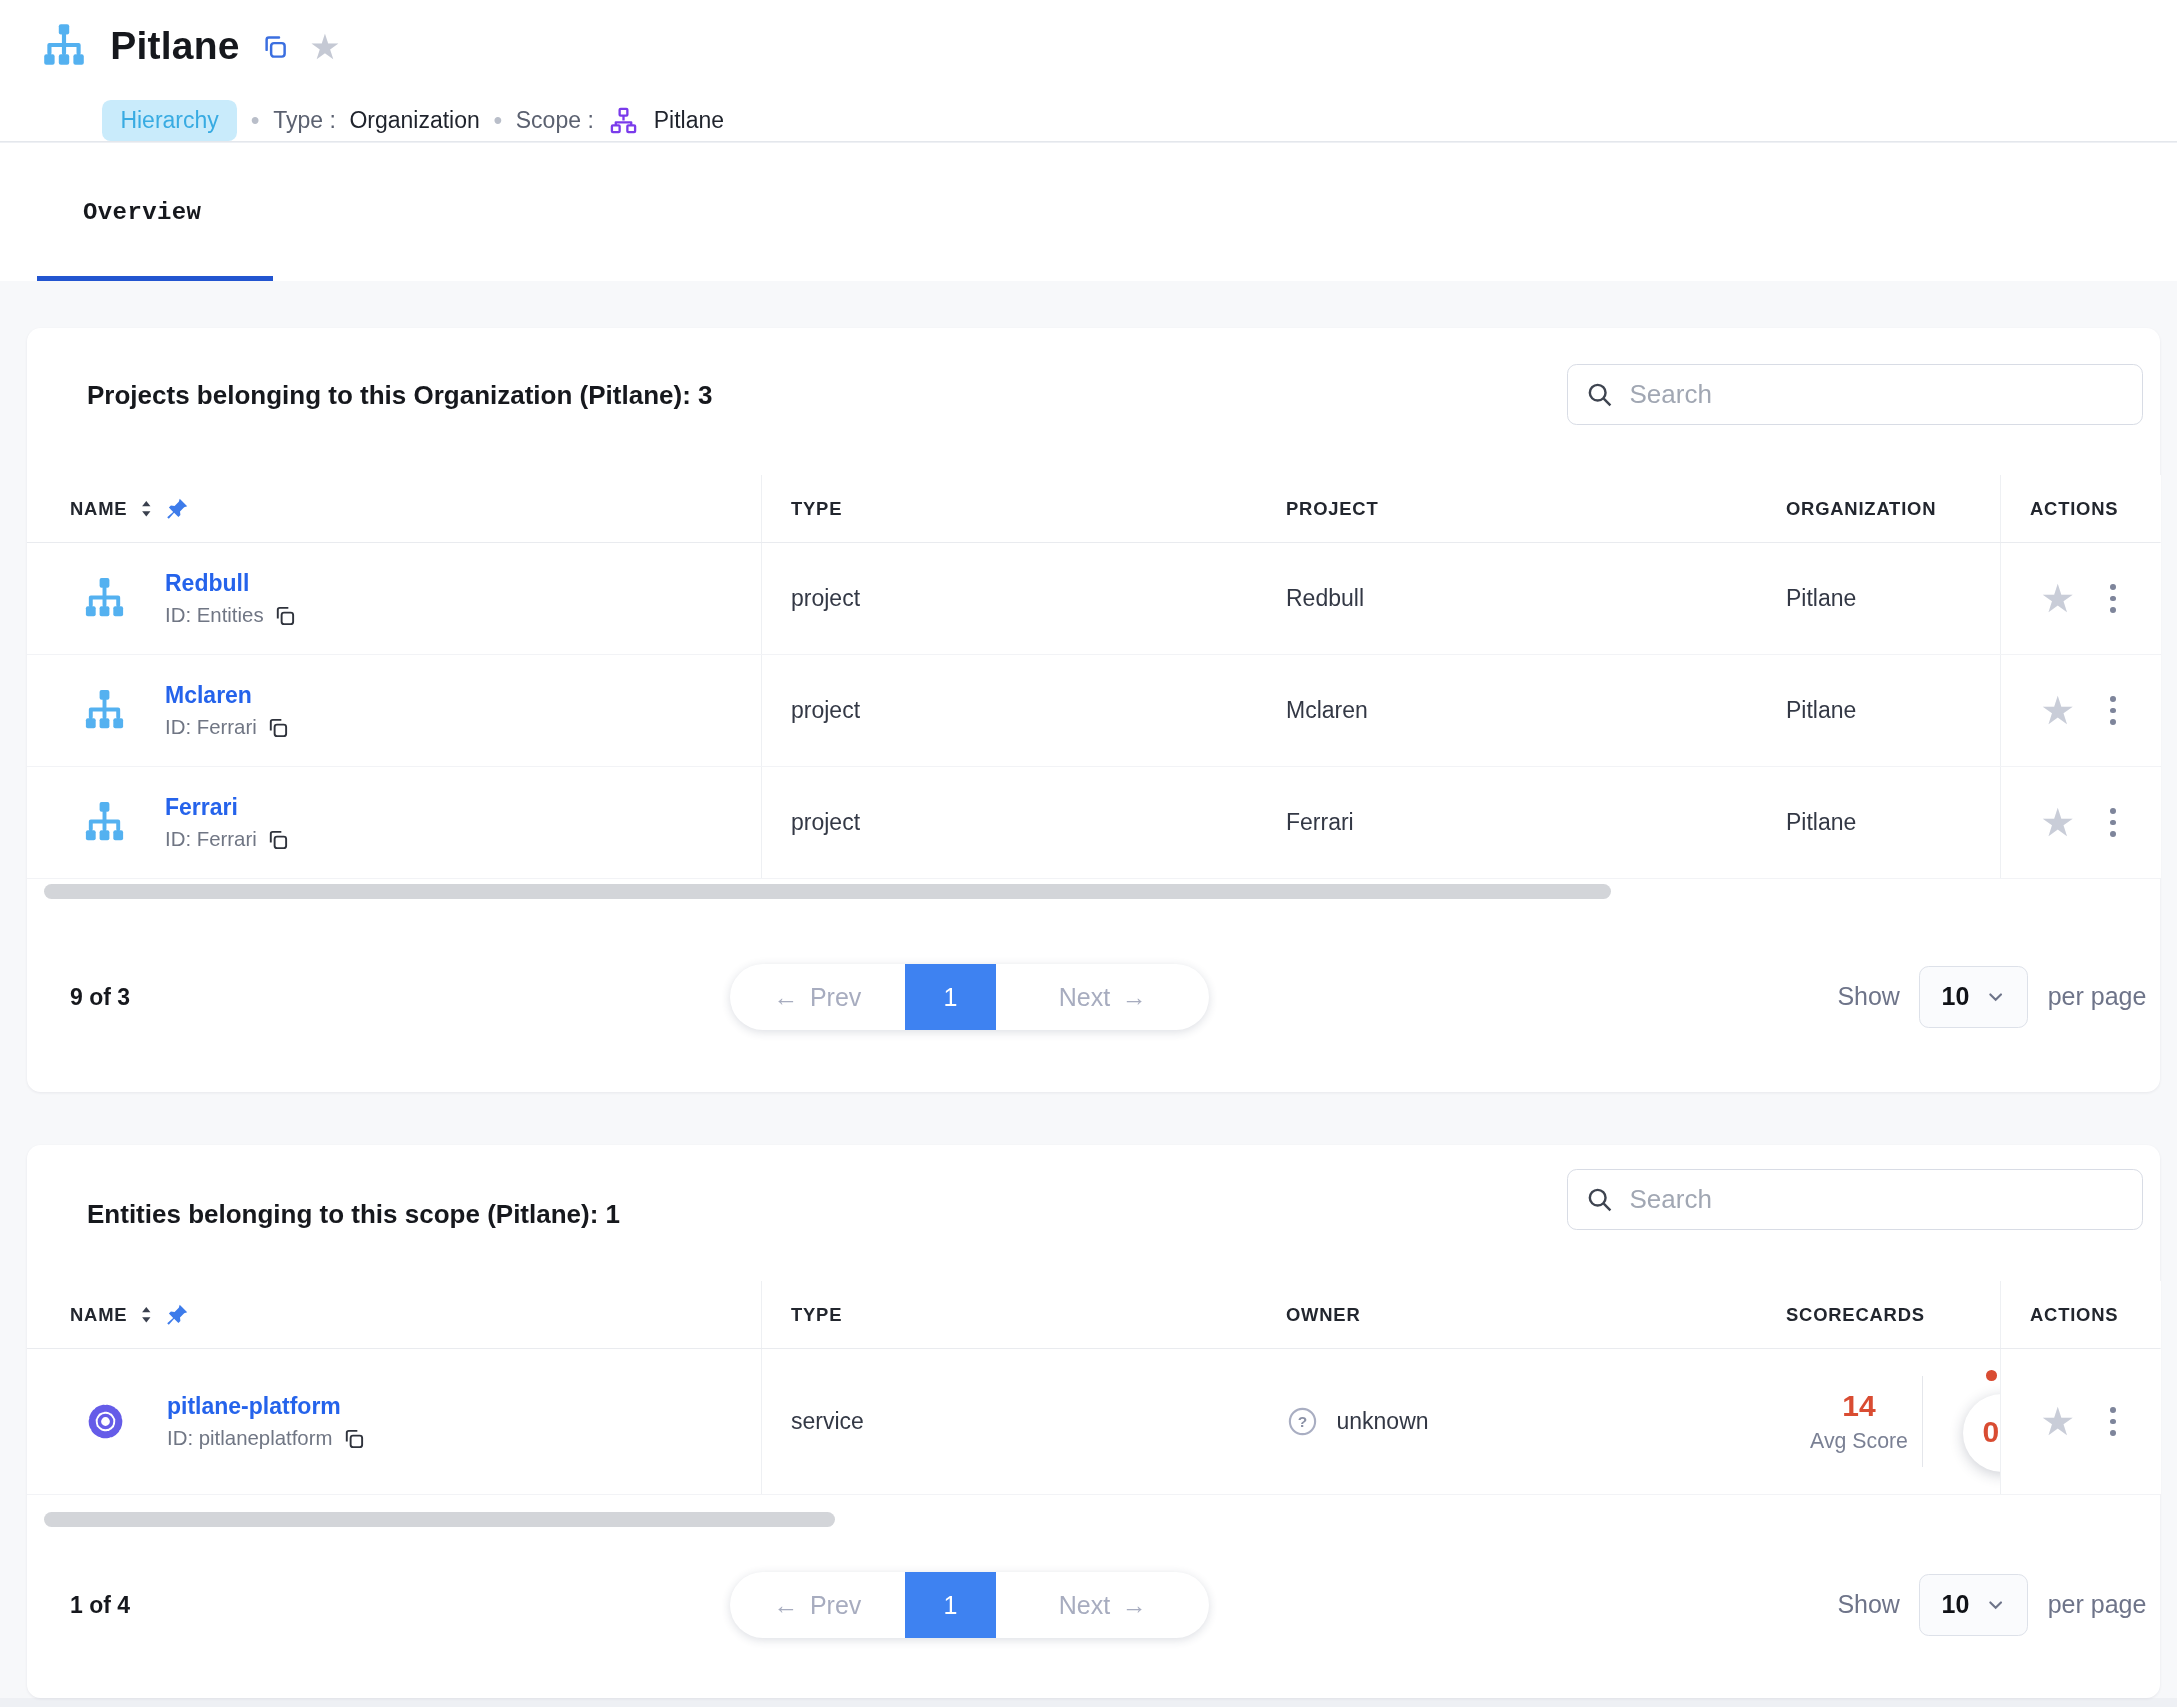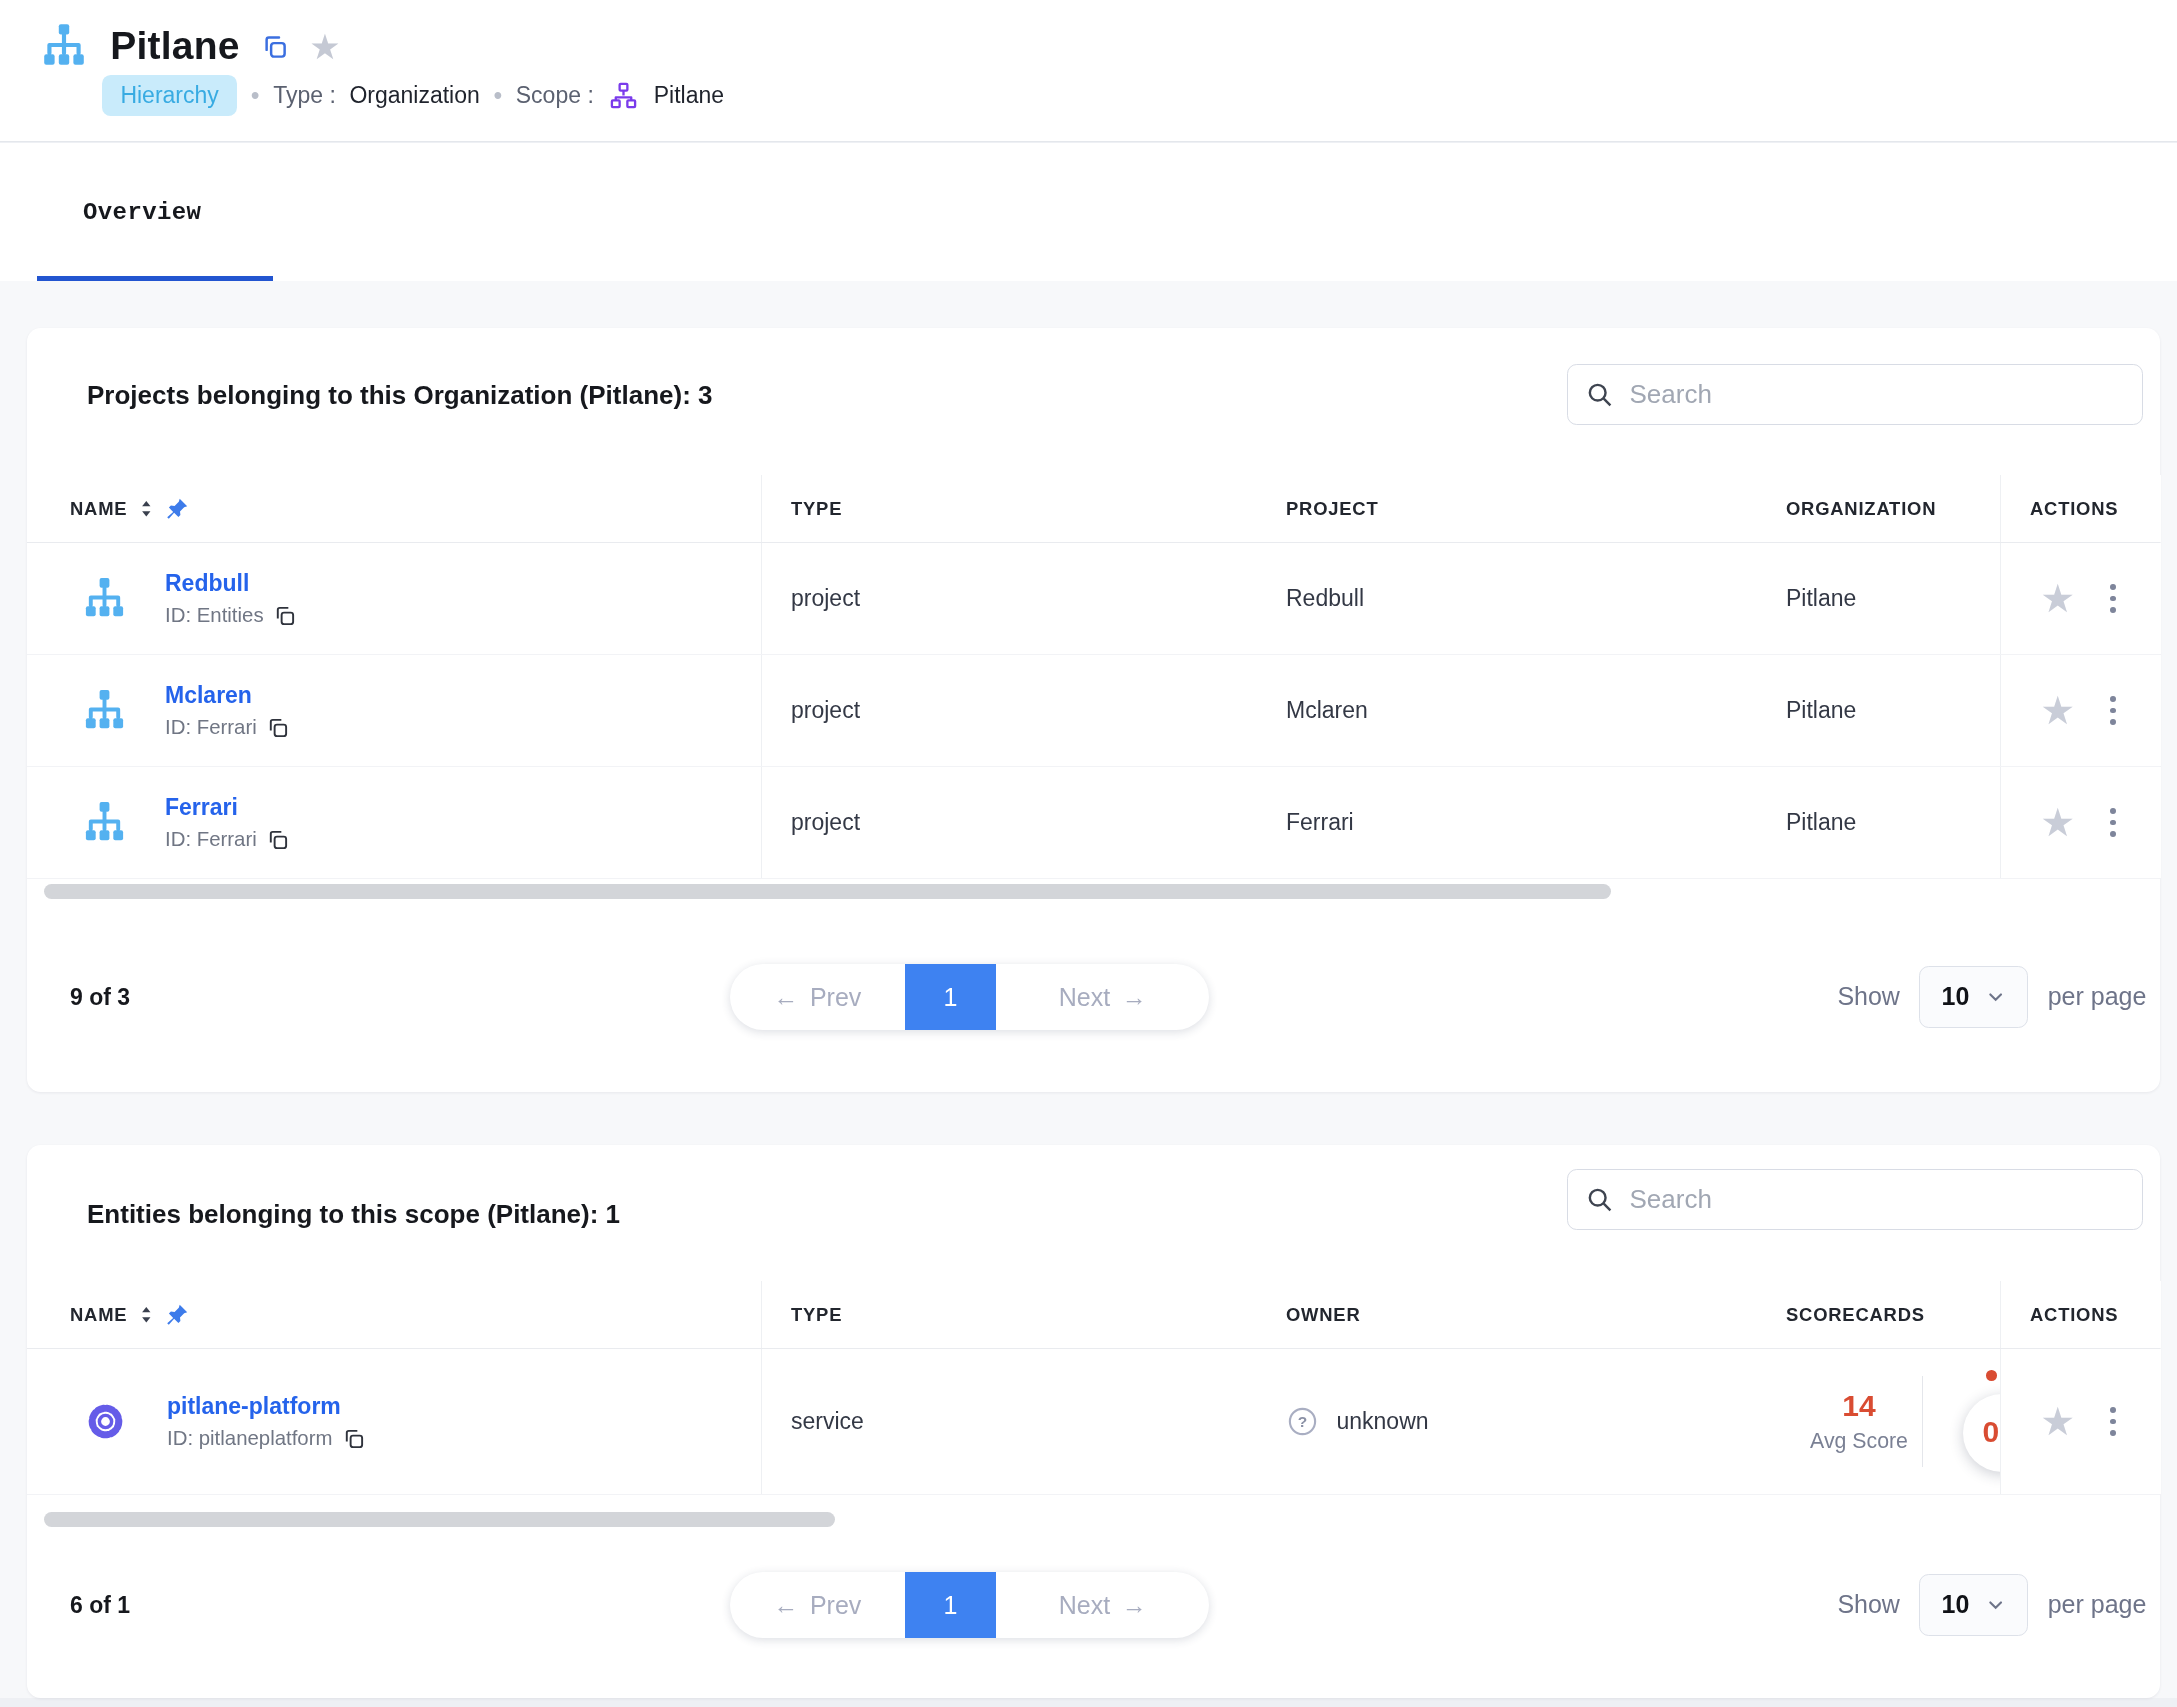--- a/index.html
+++ b/index.html
@@ -6,21 +6,21 @@
   html,body { width:2178px; height:1708px; overflow:hidden;
     font-family:"Liberation Sans", sans-serif; background:#eef0f4; }
 
   
   .page-header { position:absolute; top:0; left:0; width:2178px; height:142px;
     background:#ffffff; border-bottom:1px solid #e4e7ec; }
   .title-row { position:absolute; top:21.3px; left:39px; display:flex; align-items:center; gap:21.3px; }
   .page-title { font-size:39px; font-weight:700; color:#16181d; letter-spacing:0.2px; }
   .hdr-copy { color:#3b6fe0; cursor:pointer; display:flex; }
   .hdr-star { font-size:35px; color:#c5c9d4; line-height:1; cursor:pointer; }
-  .subtitle-row { position:absolute; top:75px; left:102px; display:flex; align-items:center; gap:13.6px; font-size:23px; }
+  .subtitle-row { position:absolute; top:100px; left:102px; display:flex; align-items:center; gap:13.6px; font-size:23px; }
   .badge { background:#c9ebfb; color:#38abe2; border-radius:8.7px; padding:6.8px 18.4px; font-size:23px; }
   .sep-dot { color:#b9bec9; font-size:25px; }
   .muted-lbl { color:#5b6170; }
   .strong-lbl { color:#1f232c; font-weight:500; }
   .scope-ic { display:flex; margin:0 1.9px; }
 
   
   .tabbar { position:absolute; top:143px; left:0; width:2178px; height:139px; background:#ffffff; }
   .tab { position:absolute; left:37px; top:0; width:236px; height:139px; cursor:pointer;font-family:Liberation Mono, monospace; }
   .tab-label { position:absolute; left:46px; top:56px; font-size:24px; font-weight:700; color:#16181d; letter-spacing:0.4px; }
@@ -414,21 +414,21 @@
             <i></i>
             <i></i>
             <i></i>
           </span>
       </div>
     </div>
 
     <div class="hscroll" style="top:367px; width:791px;"></div>
 
     <div style="position:absolute; top:427px; left:0; width:2133px; height:66px;">
-      <span class="pg-count v-center" style="top:0; height:66px;">6 of 1</span>
+      <span class="pg-count v-center" style="top:0; height:66px;">1 of 4</span>
       <div class="pager">
         <div class="pg-btn pg-prev">
           <span>←</span>
           <span>Prev</span>
         </div>
         <div class="pg-page">1</div>
         <div class="pg-btn pg-next">
           <span>Next</span>
           <span>→</span>
         </div>

